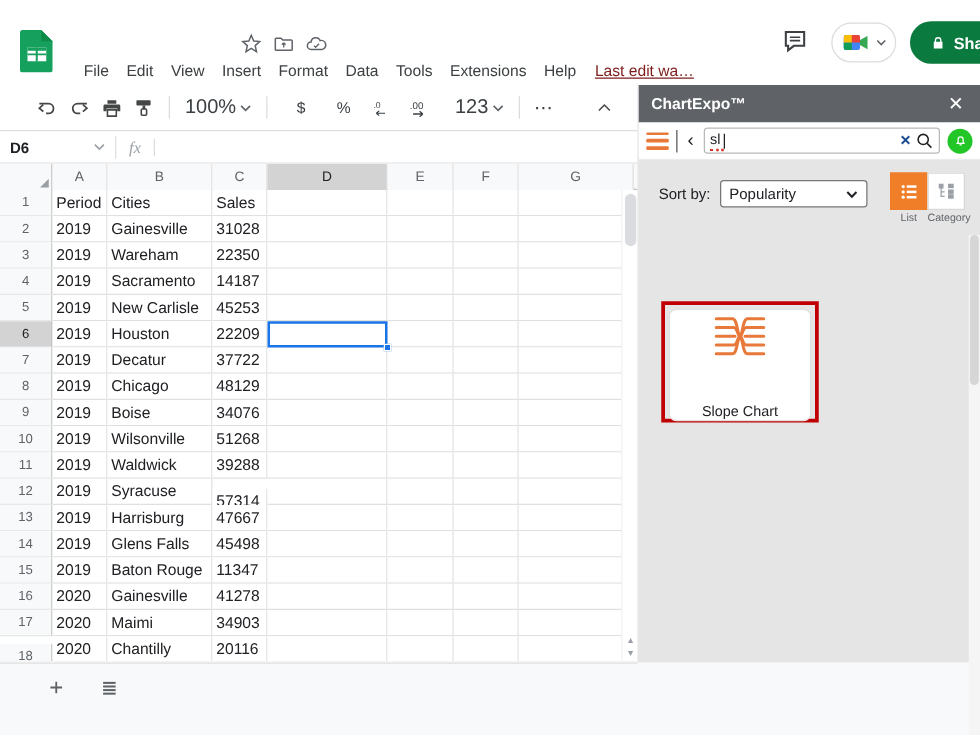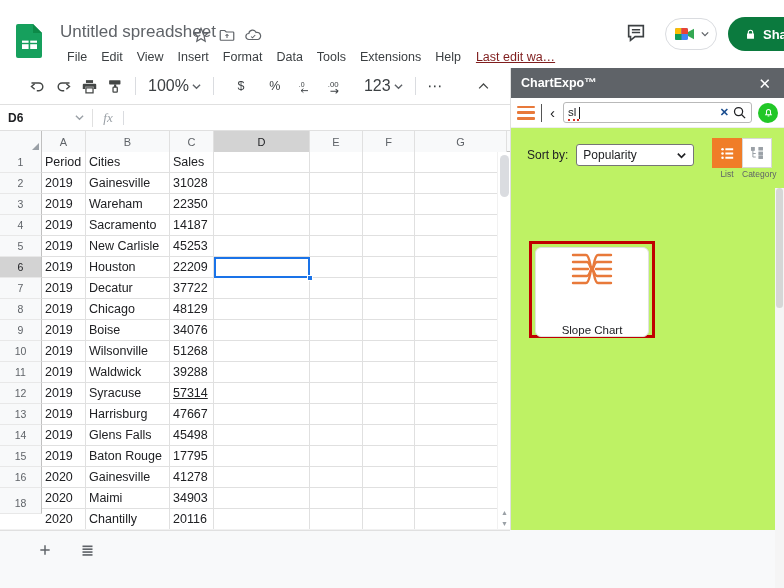--- a/index.html
+++ b/index.html
@@ -93,21 +93,21 @@
   .tb-divider { width: 1px; height: 18px; background: #555; }
   .back-chevron { font-size: 15px; color: #202124; cursor: pointer; padding: 0 2px; line-height: 1; }
   .search-wrap { flex: 1; height: 21px; border: 1px solid #b9b9b9; border-radius: 3px; display: flex; align-items: center; padding: 0 4px; background: #fff; }
   .search-val { flex: 1; font-size: 11.5px; color: #202124; border-bottom: 2px dotted #d93025; display: inline-block; width: 11px; flex: 0 0 auto; line-height: 14px; }
   .search-caret { width: 1px; height: 12px; background: #202124; }
   .search-spacer { flex: 1; }
   .clear-x { font-size: 11px; color: #1a4d8f; cursor: pointer; padding: 0 3px; font-weight: bold; }
   .search-icon-btn { cursor: pointer; display: flex; align-items: center; }
   .bell-circle { width: 20px; height: 20px; border-radius: 50%; background: #22c727; display: flex; align-items: center; justify-content: center; cursor: pointer; flex: 0 0 auto; }
 
-  .panel-body { position: relative; height: 402px; background: #bef264; }
+  .panel-body { position: relative; height: 402px; background: #e5e5e5; }
   .sortby-row { position: absolute; left: 16px; top: 16px; display: flex; align-items: center; gap: 8px; }
   .sortby-label { font-size: 12px; color: #202124; }
   .sortby-select { width: 118px; height: 22px; border: 1px solid #767676; border-radius: 3px; background: #fff; font-size: 12px; color: #202124; display: flex; align-items: center; justify-content: space-between; padding: 0 6px; cursor: pointer; }
   .view-toggle { position: absolute; right: 12px; top: 10px; display: flex; }
   .vt-btn { width: 30px; height: 30px; border: 1px solid #d8d8d8; display: flex; align-items: center; justify-content: center; cursor: pointer; background: #fff; }
   .vt-btn.active { background: #f07d28; border-color: #f07d28; }
   .vt-cap { position: absolute; top: 31px; font-size: 8.5px; color: #5f6368; text-align: center; width: 30px; }
   .vt-cap.a { right: 30px; }
   .vt-cap.b { right: 0px; }
 
@@ -128,21 +128,20 @@
     <div class="logo-box">
       <svg class="logo-svg" width="32" height="36" viewBox="0 0 32 36">
         <path d="M4 2 h15 l9 9 v23 a2 2 0 0 1 -2 2 H4 a2 2 0 0 1 -2 -2 V4 a2 2 0 0 1 2 -2z" fill="#16a05d"></path>
         <path d="M19 2 l9 9 h-9z" fill="#0d8a48"></path>
         <rect x="8" y="16" width="15" height="11" fill="#fff"></rect>
         <rect x="8" y="16" width="15" height="2.6" fill="#16a05d"></rect>
         <rect x="14.6" y="16" width="1.6" height="11" fill="#16a05d"></rect>
         <rect x="8" y="20.8" width="15" height="1.4" fill="#16a05d"></rect>
       </svg>
     </div>
-    <div class="doc-title">Untitled spreadsheet</div>
 
     <div class="title-icon ic-star">
       <svg width="18" height="18" viewBox="0 0 24 24" fill="none" stroke="#5f6368" stroke-width="1.6">
         <polygon points="12,3 14.6,9.1 21,9.7 16.2,14 17.6,20.4 12,17 6.4,20.4 7.8,14 3,9.7 9.4,9.1"></polygon>
       </svg>
     </div>
     <div class="title-icon ic-move">
       <svg width="18" height="18" viewBox="0 0 24 24" fill="none" stroke="#5f6368" stroke-width="1.6">
         <path d="M3 7 a1 1 0 0 1 1-1 h5 l2 2 h9 a1 1 0 0 1 1 1 v9 a1 1 0 0 1 -1 1 H4 a1 1 0 0 1 -1-1z"></path>
         <path d="M12 11 v5 M12 11 l-2 2 M12 11 l2 2" stroke-width="1.4"></path>
@@ -373,21 +372,21 @@
         <div class="cell" style="left: 42px; width: 44px; top: 231px;">2019</div>
         <div class="cell" style="left: 86px; width: 84px; top: 231px;">Waldwick</div>
         <div class="cell" style="left: 170px; width: 44px; top: 231px;">39288</div>
         <div class="cell" style="left: 214px; width: 96px; top: 231px;"></div>
         <div class="cell" style="left: 310px; width: 53px; top: 231px;"></div>
         <div class="cell" style="left: 363px; width: 52px; top: 231px;"></div>
         <div class="cell" style="left: 415px; width: 92px; top: 231px;"></div>
         <div class="row-head" style="top: 252px;">12</div>
         <div class="cell" style="left: 42px; width: 44px; top: 252px;">2019</div>
         <div class="cell" style="left: 86px; width: 84px; top: 252px;">Syracuse</div>
-        <div class="cell" style="left: 170px; width: 44px; top: 252px; text-decoration: underline;">57314</div>
+        <div class="cell" style="left: 170px; width: 44px; top: 260px; text-decoration: underline;">57314</div>
         <div class="cell" style="left: 214px; width: 96px; top: 252px;"></div>
         <div class="cell" style="left: 310px; width: 53px; top: 252px;"></div>
         <div class="cell" style="left: 363px; width: 52px; top: 252px;"></div>
         <div class="cell" style="left: 415px; width: 92px; top: 252px;"></div>
         <div class="row-head" style="top: 273px;">13</div>
         <div class="cell" style="left: 42px; width: 44px; top: 273px;">2019</div>
         <div class="cell" style="left: 86px; width: 84px; top: 273px;">Harrisburg</div>
         <div class="cell" style="left: 170px; width: 44px; top: 273px;">47667</div>
         <div class="cell" style="left: 214px; width: 96px; top: 273px;"></div>
         <div class="cell" style="left: 310px; width: 53px; top: 273px;"></div>
@@ -397,42 +396,42 @@
         <div class="cell" style="left: 42px; width: 44px; top: 294px;">2019</div>
         <div class="cell" style="left: 86px; width: 84px; top: 294px;">Glens Falls</div>
         <div class="cell" style="left: 170px; width: 44px; top: 294px;">45498</div>
         <div class="cell" style="left: 214px; width: 96px; top: 294px;"></div>
         <div class="cell" style="left: 310px; width: 53px; top: 294px;"></div>
         <div class="cell" style="left: 363px; width: 52px; top: 294px;"></div>
         <div class="cell" style="left: 415px; width: 92px; top: 294px;"></div>
         <div class="row-head" style="top: 315px;">15</div>
         <div class="cell" style="left: 42px; width: 44px; top: 315px;">2019</div>
         <div class="cell" style="left: 86px; width: 84px; top: 315px;">Baton Rouge</div>
-        <div class="cell" style="left: 170px; width: 44px; top: 315px;">17795</div>
+        <div class="cell" style="left: 170px; width: 44px; top: 315px;">11347</div>
         <div class="cell" style="left: 214px; width: 96px; top: 315px;"></div>
         <div class="cell" style="left: 310px; width: 53px; top: 315px;"></div>
         <div class="cell" style="left: 363px; width: 52px; top: 315px;"></div>
         <div class="cell" style="left: 415px; width: 92px; top: 315px;"></div>
         <div class="row-head" style="top: 336px;">16</div>
         <div class="cell" style="left: 42px; width: 44px; top: 336px;">2020</div>
         <div class="cell" style="left: 86px; width: 84px; top: 336px;">Gainesville</div>
         <div class="cell" style="left: 170px; width: 44px; top: 336px;">41278</div>
         <div class="cell" style="left: 214px; width: 96px; top: 336px;"></div>
         <div class="cell" style="left: 310px; width: 53px; top: 336px;"></div>
         <div class="cell" style="left: 363px; width: 52px; top: 336px;"></div>
         <div class="cell" style="left: 415px; width: 92px; top: 336px;"></div>
         <div class="row-head" style="top: 357px;">17</div>
         <div class="cell" style="left: 42px; width: 44px; top: 357px;">2020</div>
         <div class="cell" style="left: 86px; width: 84px; top: 357px;">Maimi</div>
         <div class="cell" style="left: 170px; width: 44px; top: 357px;">34903</div>
         <div class="cell" style="left: 214px; width: 96px; top: 357px;"></div>
         <div class="cell" style="left: 310px; width: 53px; top: 357px;"></div>
         <div class="cell" style="left: 363px; width: 52px; top: 357px;"></div>
         <div class="cell" style="left: 415px; width: 92px; top: 357px;"></div>
-        <div class="row-head" style="top: 362px;">18</div>
+        <div class="row-head" style="top: 384px;">18</div>
         <div class="cell" style="left: 42px; width: 44px; top: 378px;">2020</div>
         <div class="cell" style="left: 86px; width: 84px; top: 378px;">Chantilly</div>
         <div class="cell" style="left: 170px; width: 44px; top: 378px;">20116</div>
         <div class="cell" style="left: 214px; width: 96px; top: 378px;"></div>
         <div class="cell" style="left: 310px; width: 53px; top: 378px;"></div>
         <div class="cell" style="left: 363px; width: 52px; top: 378px;"></div>
         <div class="cell" style="left: 415px; width: 92px; top: 378px;"></div>
         <div class="sel-box" style="left: 214px; top: 126px; width: 96px; height: 21px;"></div>
         <div class="sel-handle" style="left: 307px; top: 144px;"></div>
       </div>

